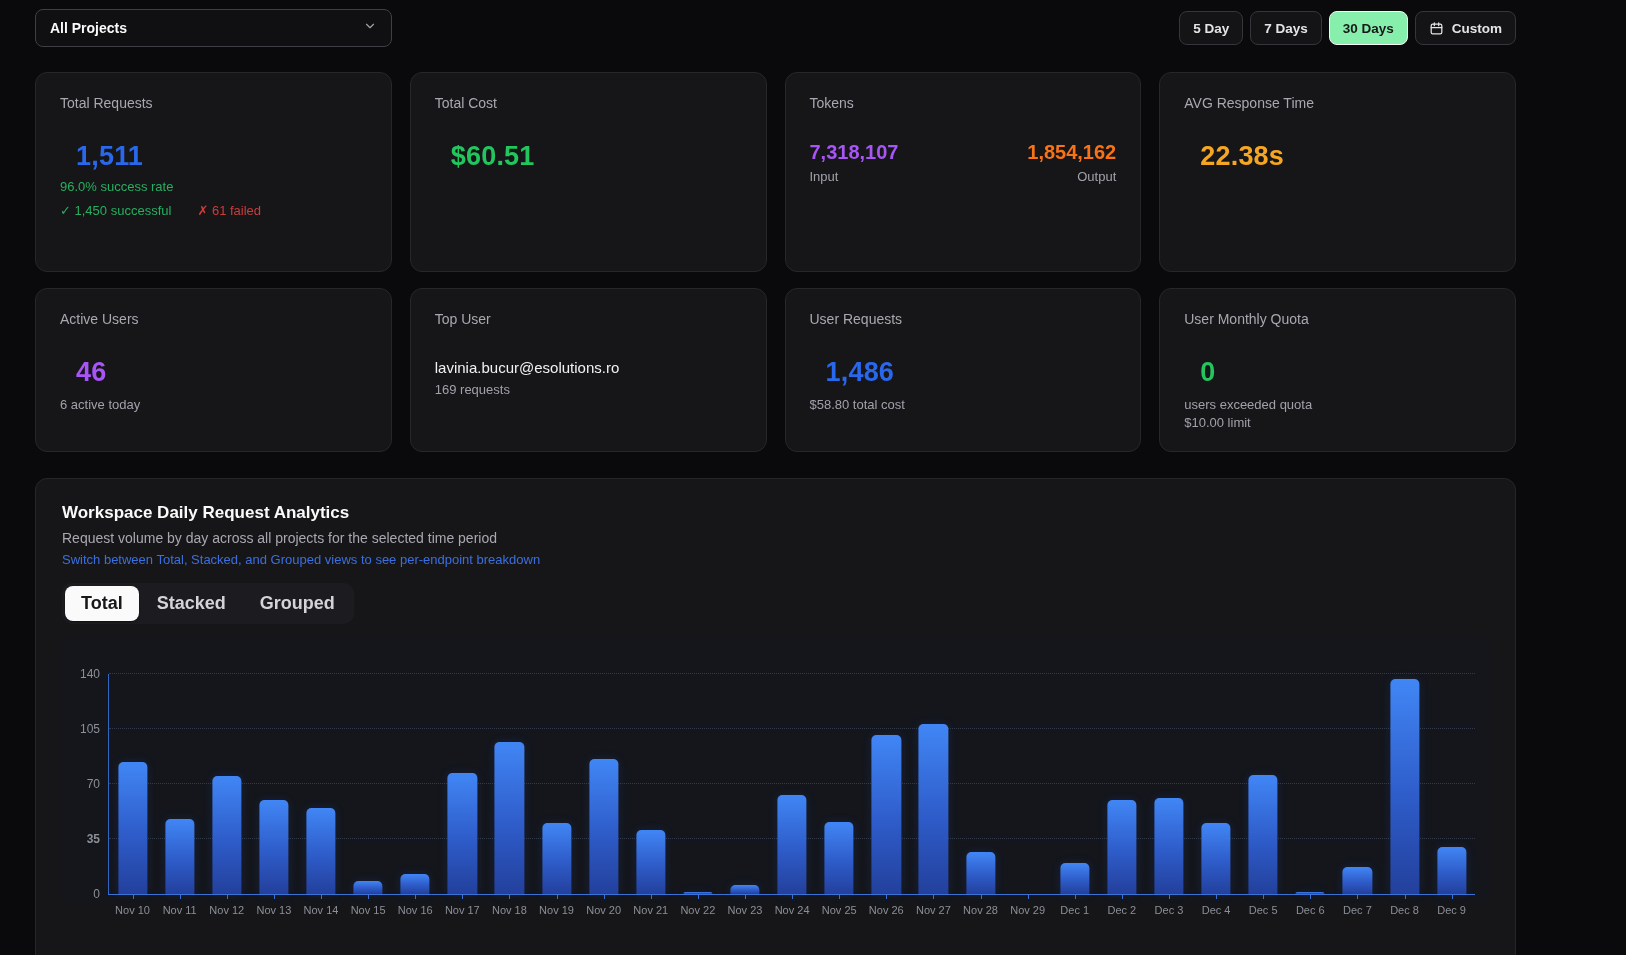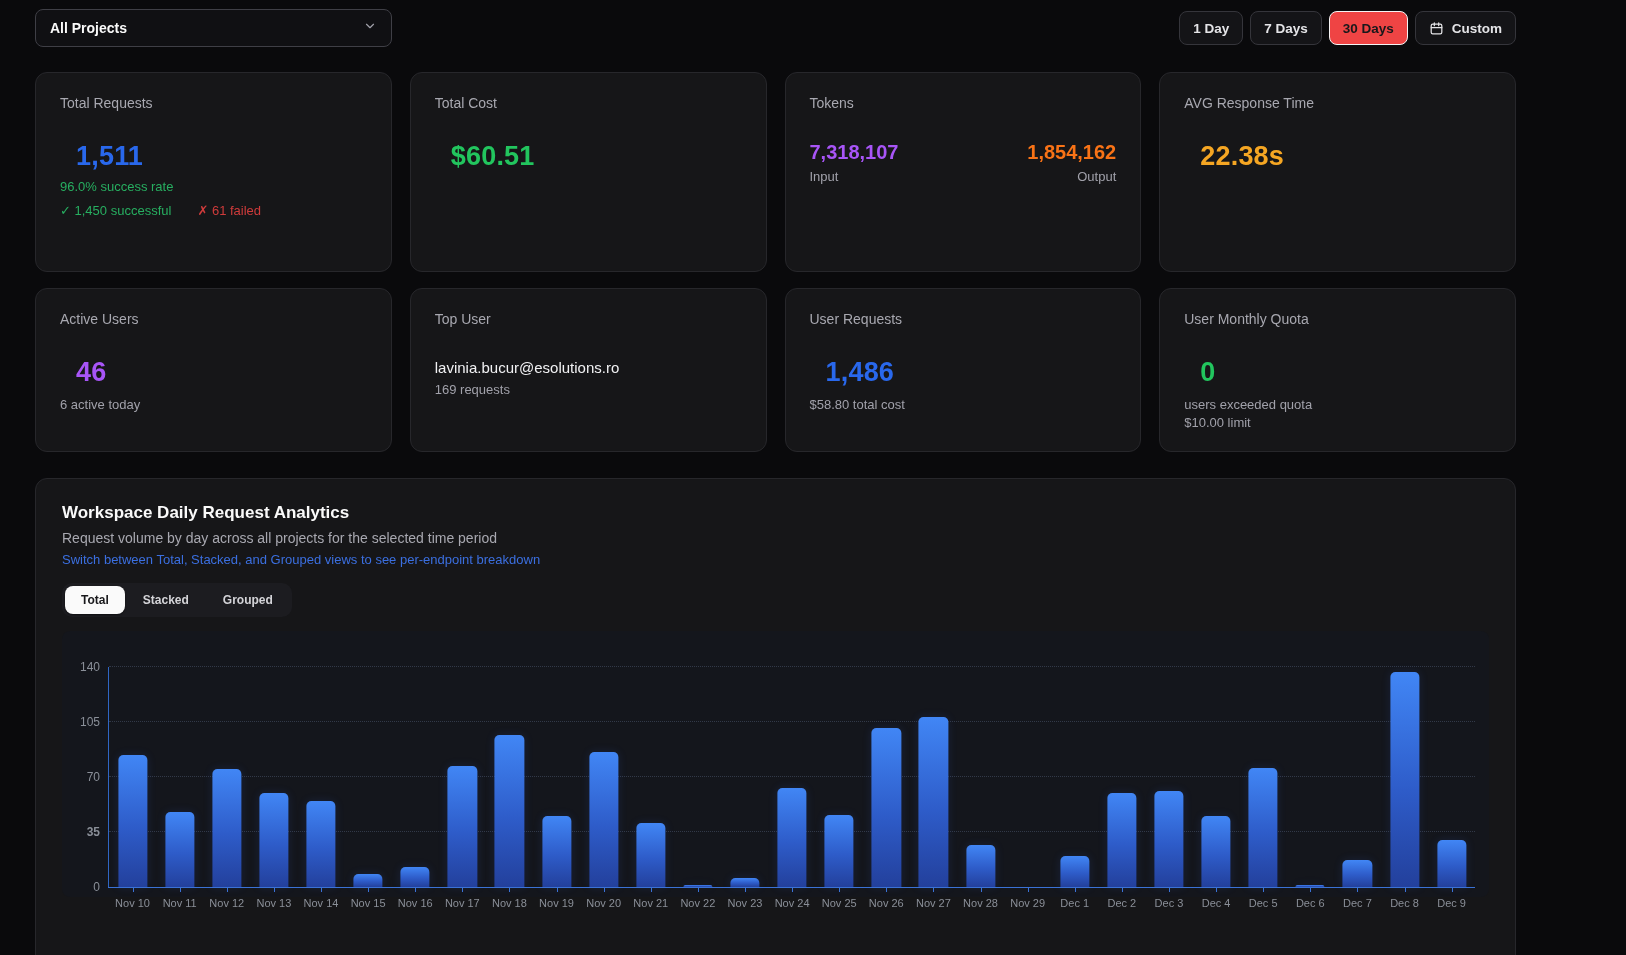--- a/index.html
+++ b/index.html
@@ -6,21 +6,21 @@
   html,body { width:1626px; height:955px; background:#0a0a0c; font-family:"Liberation Sans","DejaVu Sans",sans-serif; color:#e4e4e7; overflow:hidden; }
   .page { padding:8px 0 0 35px; width:1516px; }
 
   
   .topbar { display:flex; justify-content:space-between; align-items:center; height:40px; }
   .project-select { width:357px; height:38px; background:#101013; border:1px solid #3f3f46; border-radius:8px; display:flex; align-items:center; justify-content:space-between; padding:0 14px 0 14px; cursor:pointer; }
   .project-select .label { font-size:14px; font-weight:700; color:#fafafa; }
   .project-select svg { color:#a1a1aa; }
   .range-group { display:flex; gap:7px; }
   .range-btn { height:34px; padding:0 13px; background:#141417; border:1px solid #35353b; border-radius:8px; color:#e4e4e7; font-size:13.5px; font-weight:700; display:flex; align-items:center; gap:8px; cursor:pointer; font-family:inherit; }
-  .range-btn.active { background:#ef4444; border-color:#f4f4f5; color:#18181b; }
+  .range-btn.active { background:#86efac; border-color:#f4f4f5; color:#18181b; }
   .range-btn svg { display:block; }
 
   
   .stats-grid { display:grid; grid-template-columns:repeat(4,1fr); gap:18px; margin-top:24px; }
   .card { background:#161618; border:1px solid #27272b; border-radius:12px; padding:22px 24px; }
   .stats-grid .card { height:200px; }
   .stats-grid.row2 { margin-top:16px; }
   .stats-grid.row2 .card { height:164px; }
   .card-title { font-size:14px; color:#a8a8b0; font-weight:400; }
   .big-value { font-size:27px; font-weight:700; letter-spacing:.2px; }
@@ -42,21 +42,21 @@
   .tok-label { margin-top:5px; font-size:13px; color:#a1a1aa; }
   .email-line { margin-top:32px; font-size:15px; color:#f1f1f3; }
   .email-sub { margin-top:6px; font-size:13px; color:#a1a1aa; }
 
   
   .chart-card { margin-top:26px; height:501px; padding:24px 26px; }
   .chart-title { font-size:17px; font-weight:700; color:#fafafa; }
   .chart-subtitle { margin-top:7px; font-size:14px; color:#a8a8b0; }
   .chart-note { margin-top:6px; font-size:13px; color:var(--note-blue); }
   .tab-group { margin-top:16px; display:inline-flex; background:#1c1c20; border-radius:10px; padding:3px; gap:2px; }
-  .tab { padding:7px 16px; font-size:12px; font-weight:700; color:#d4d4d8; border-radius:8px; cursor:pointer; background:transparent; border:none; font-family:inherit; }
+  .tab { padding:7px 16px; font-size:18px; font-weight:700; color:#d4d4d8; border-radius:8px; cursor:pointer; background:transparent; border:none; font-family:inherit; }
   .tab.active { background:#fafafa; color:#18181b; box-shadow:0 1px 2px rgba(0,0,0,.5); }
 
   .plot-panel { margin-top:14px; background:#14161c; border-radius:8px; padding:36px 14px 10px 6px; }
   .chart-grid { display:flex; }
   .y-gutter { position:relative; width:40px; height:220px; flex:0 0 40px; }
   .y-tick-label { position:absolute; right:8px; transform:translateY(50%); font-size:12px; color:#8a8f98; }
   .plot-area { position:relative; height:220px; flex:1 1 auto; border-left:1px solid #2f66c4; }
   .gridline { position:absolute; left:0; right:0; height:0; border-top:1px dotted rgba(130,150,185,.28); }
   .baseline { position:absolute; left:-1px; right:0; bottom:-1px; height:1px; background:#3a72d6; }
   .slots { position:absolute; inset:0; display:flex; }
@@ -74,21 +74,21 @@
     <div class="project-select">
       <span class="label">All Projects</span>
       <span>
         <svg width="14" height="14" viewBox="0 0 24 24" fill="none" stroke="currentColor" stroke-width="2" stroke-linecap="round" stroke-linejoin="round">
             <polyline points="6 9 12 15 18 9"></polyline>
           </svg>
       </span>
     </div>
     <div class="range-group">
       <button class="range-btn">
-          <span>1 Day</span>
+          <span>5 Day</span>
         </button>
       <button class="range-btn">
           <span>7 Days</span>
         </button>
       <button class="range-btn active">
           <span>30 Days</span>
         </button>
       <button class="range-btn">
         <span>
           <svg width="15" height="15" viewBox="0 0 24 24" fill="none" stroke="currentColor" stroke-width="2" stroke-linecap="round">

